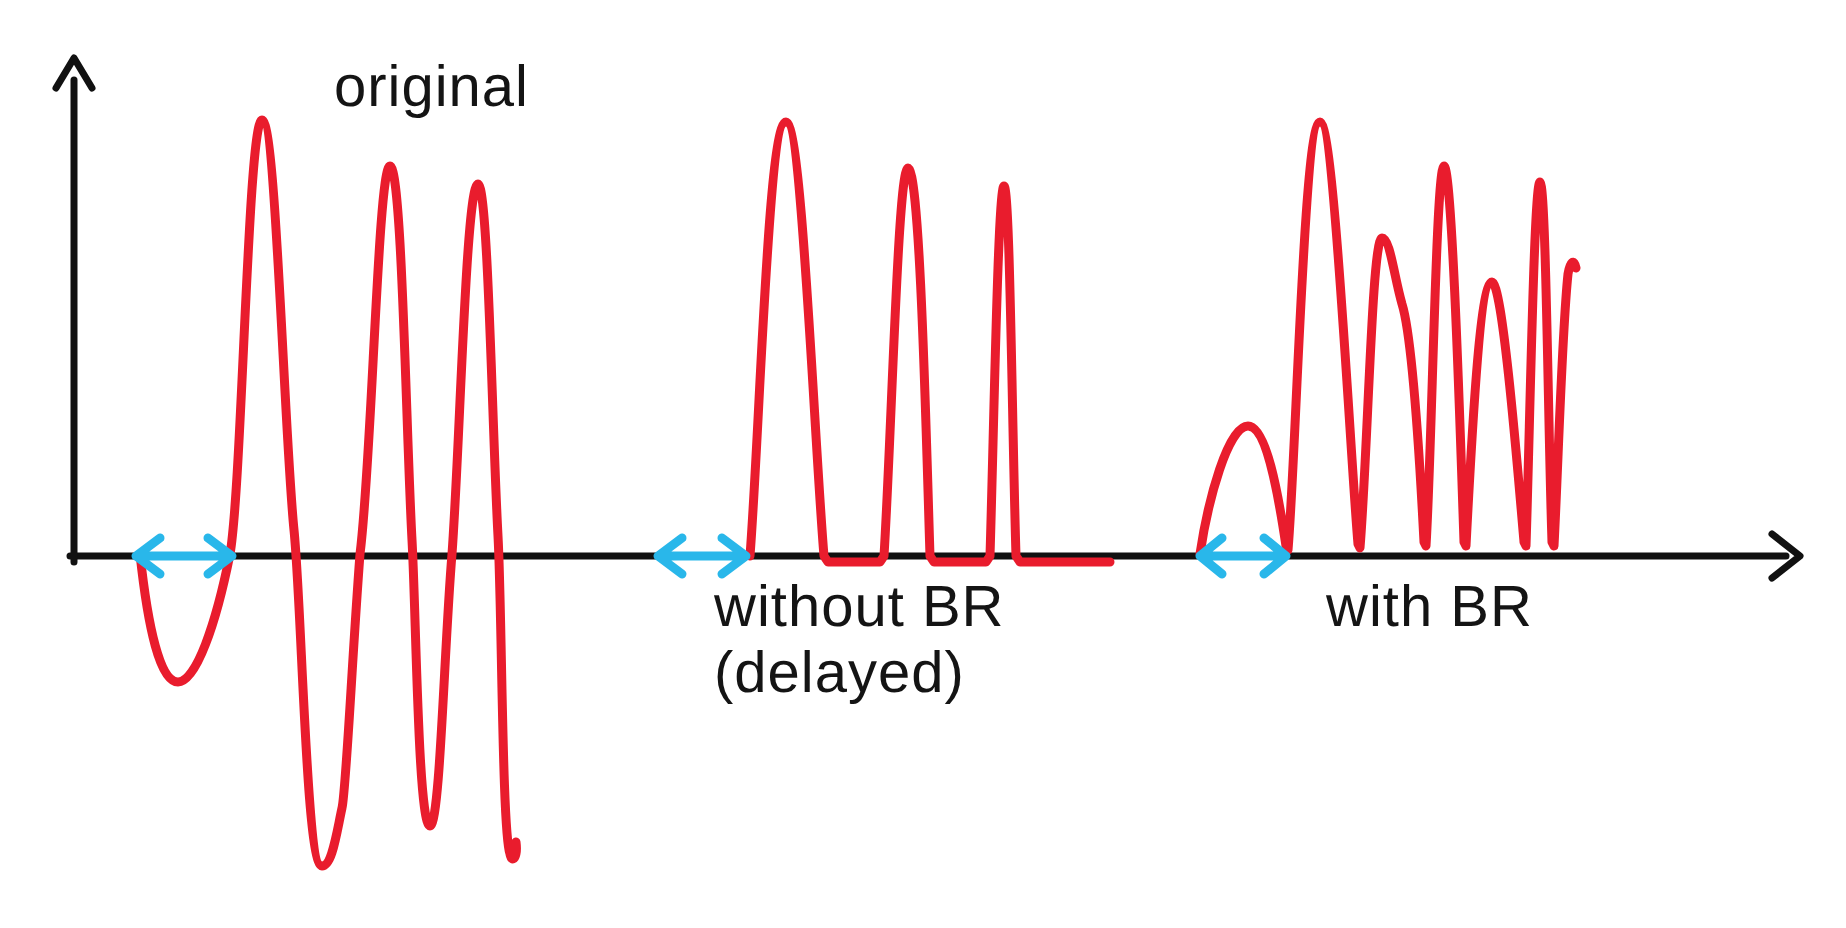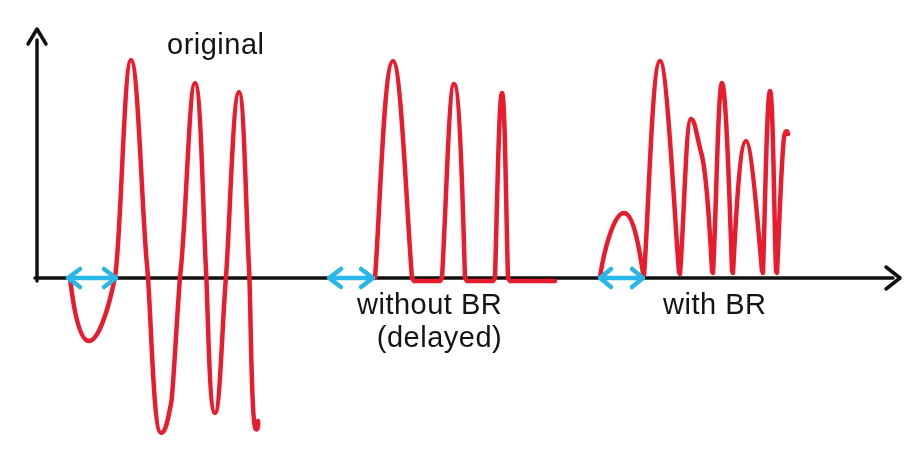--- a/index.html
+++ b/index.html
@@ -7,21 +7,20 @@
     padding: 0;
     background: #ffffff;
   }
   .figure {
     position: relative;
     width: 923px;
     height: 464px;
     background: #ffffff;
     overflow: hidden;
     font-family: "Liberation Sans", sans-serif;
-    text-align: right;
   }
   .figure svg {
     position: absolute;
     left: 0;
     top: 0;
   }
   .axis {
     stroke: #111111;
     stroke-width: 3.5;
     fill: none;

